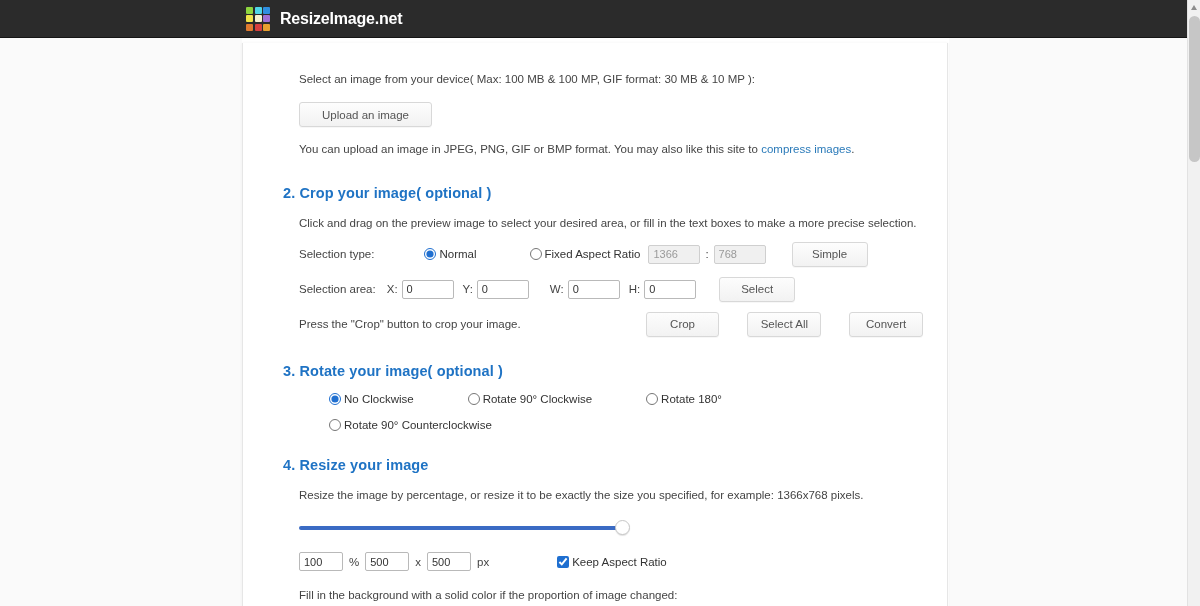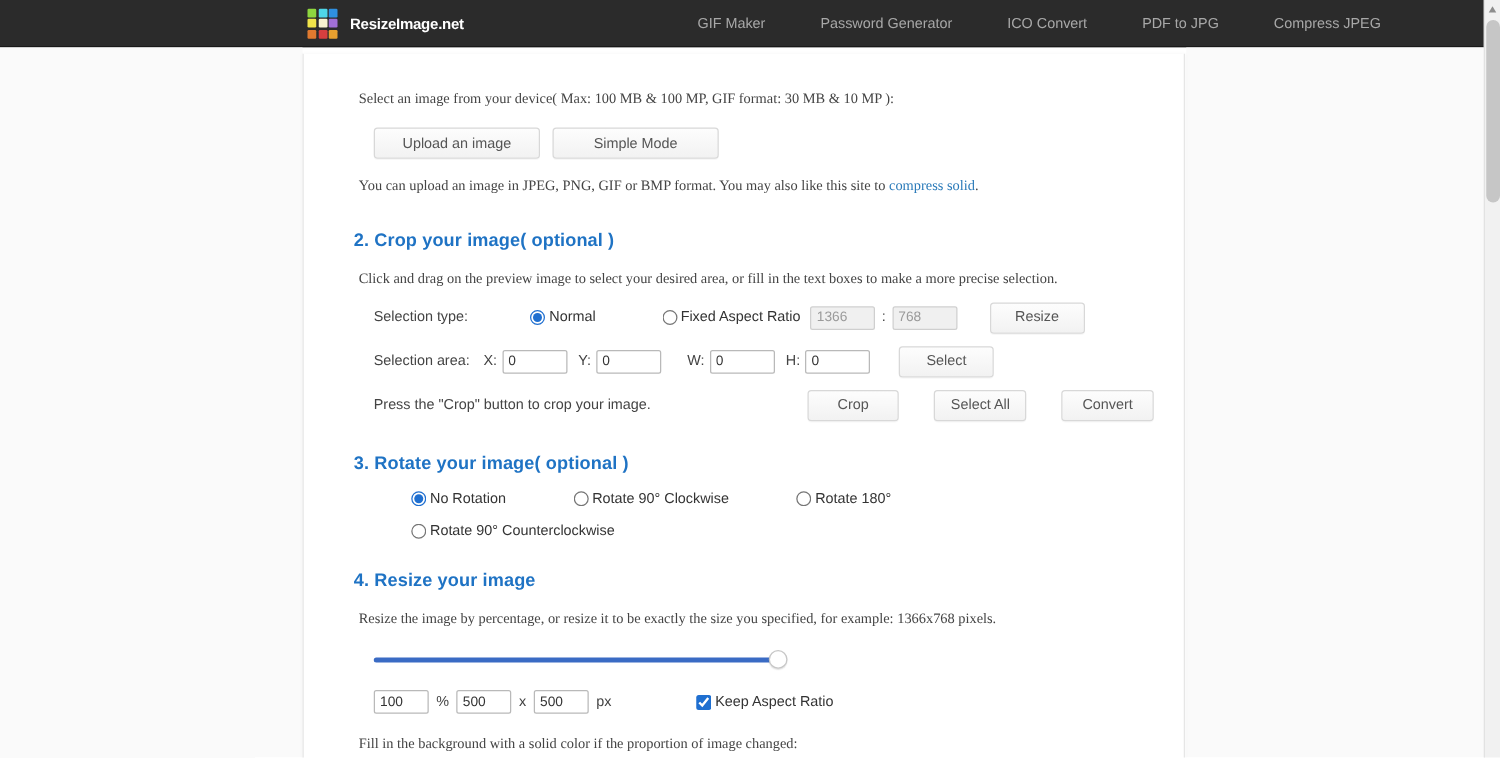--- a/index.html
+++ b/index.html
@@ -31,21 +31,21 @@
   .logo-grid {
     display: grid;
     grid-template-columns: repeat(3, 7px);
     grid-template-rows: repeat(3, 7px);
     gap: 1.5px;
     width: 25px;
   }
   .logo-cell { border-radius: 1px; }
   .brand-name {
     color: #ffffff;
-    font-size: 12px;
+    font-size: 16px;
     font-weight: bold;
     letter-spacing: -0.2px;
     white-space: nowrap;
   }
   .nav {
     position: absolute;
     left: 536px;
     display: flex;
     align-items: center;
     gap: 0;
@@ -90,23 +90,22 @@
     font-size: 14.5px;
     font-weight: bold;
     margin: 0 0 14px 0;
     letter-spacing: 0.1px;
   }
   h2.section.s2 { margin-top: 26px; }
 
   p.desc {
     font-size: 11.5px;
     color: #444;
-    margin: 0 0 14px 4px;
+    margin: 0 0 14px 16px;
     line-height: 1.5;
-    font-family: Liberation Serif, serif;
   }
   p.desc.tight { margin-bottom: 10px; }
   a.inline-link { color: #2a7ab9; text-decoration: none; }
 
   
   .btn {
     display: inline-flex;
     align-items: center;
     justify-content: center;
     height: 25px;
@@ -257,61 +256,53 @@
       <i class="logo-cell" style="background: rgb(47, 143, 224);"></i>
       <i class="logo-cell" style="background: rgb(240, 228, 74);"></i>
       <i class="logo-cell" style="background: rgb(247, 242, 208);"></i>
       <i class="logo-cell" style="background: rgb(160, 111, 214);"></i>
       <i class="logo-cell" style="background: rgb(224, 122, 47);"></i>
       <i class="logo-cell" style="background: rgb(214, 63, 63);"></i>
       <i class="logo-cell" style="background: rgb(232, 160, 47);"></i>
     </span>
     <span class="brand-name">ResizeImage.net</span>
   </a>
-  <nav class="nav">
-    <a href="#">GIF Maker</a>
-    <a href="#">Password Generator</a>
-    <a href="#">ICO Convert</a>
-    <a href="#">PDF to JPG</a>
-    <a href="#">Compress JPEG</a>
-  </nav>
 </div>
 
 <div class="page">
   <div class="gutter-left"></div>
   <div class="gutter-right"></div>
 
   <div class="card">
 
     <p class="desc">Select an image from your device( Max: 100 MB &amp; 100 MP, GIF format: 30 MB &amp; 10 MP ):</p>
     <div class="btn-row">
       <button class="btn wide">Upload an image</button>
-      <button class="btn wide">Simple Mode</button>
     </div>
     <p class="desc">
-      <span>You can upload an image in JPEG, PNG, GIF or BMP format. You may also like this site to </span><a class="inline-link" href="#">compress solid</a><span>.</span>
+      <span>You can upload an image in JPEG, PNG, GIF or BMP format. You may also like this site to </span><a class="inline-link" href="#">compress images</a><span>.</span>
     </p>
 
     <h2 class="section s2">2. Crop your image( optional )</h2>
     <p class="desc tight">Click and drag on the preview image to select your desired area, or fill in the text boxes to make a more precise selection.</p>
 
     <div class="frow">
       <span class="lbl">Selection type:</span>
       <label class="radio" style="margin-left:10px">
         <input type="radio" name="seltype" checked="" style="">
         <span>Normal</span>
       </label>
       <label class="radio" style="margin-left:13px">
         <input type="radio" name="seltype" style="">
         <span>Fixed Aspect Ratio</span>
       </label>
       <input type="text" class="in-ratio dim" style="margin-left: 8px;" disabled="" value="1366">
       <span class="sep">:</span>
       <input type="text" class="in-ratio dim" disabled="" value="768" style="">
-      <button class="btn act" style="margin-left:26px">Resize</button>
+      <button class="btn act" style="margin-left:26px">Simple</button>
     </div>
 
     <div class="frow">
       <span class="lbl">Selection area:</span>
       <span class="lbl" style="margin-left:11px">X:</span>
       <input type="text" class="in-area" style="margin-left: 4px;" value="0">
       <span class="lbl" style="margin-left:9px">Y:</span>
       <input type="text" class="in-area" style="margin-left: 4px;" value="0">
       <span class="lbl" style="margin-left:21px">W:</span>
       <input type="text" class="in-area" style="margin-left: 4px;" value="0">
@@ -324,21 +315,21 @@
       <span class="lbl">Press the "Crop" button to crop your image.</span>
       <button class="btn act" style="margin-left:125px">Crop</button>
       <button class="btn act" style="margin-left:28px">Select All</button>
       <button class="btn act" style="margin-left:28px">Convert</button>
     </div>
 
     <h2 class="section s2">3. Rotate your image( optional )</h2>
     <div class="radio-group" style="margin-left:6px;margin-bottom:0">
       <label class="radio">
         <input type="radio" name="rot" checked="" style="">
-        <span>No Rotation</span>
+        <span>No Clockwise</span>
       </label>
       <label class="radio">
         <input type="radio" name="rot" style="">
         <span>Rotate 90° Clockwise</span>
       </label>
       <label class="radio">
         <input type="radio" name="rot" style="">
         <span>Rotate 180°</span>
       </label>
       <label class="radio">

